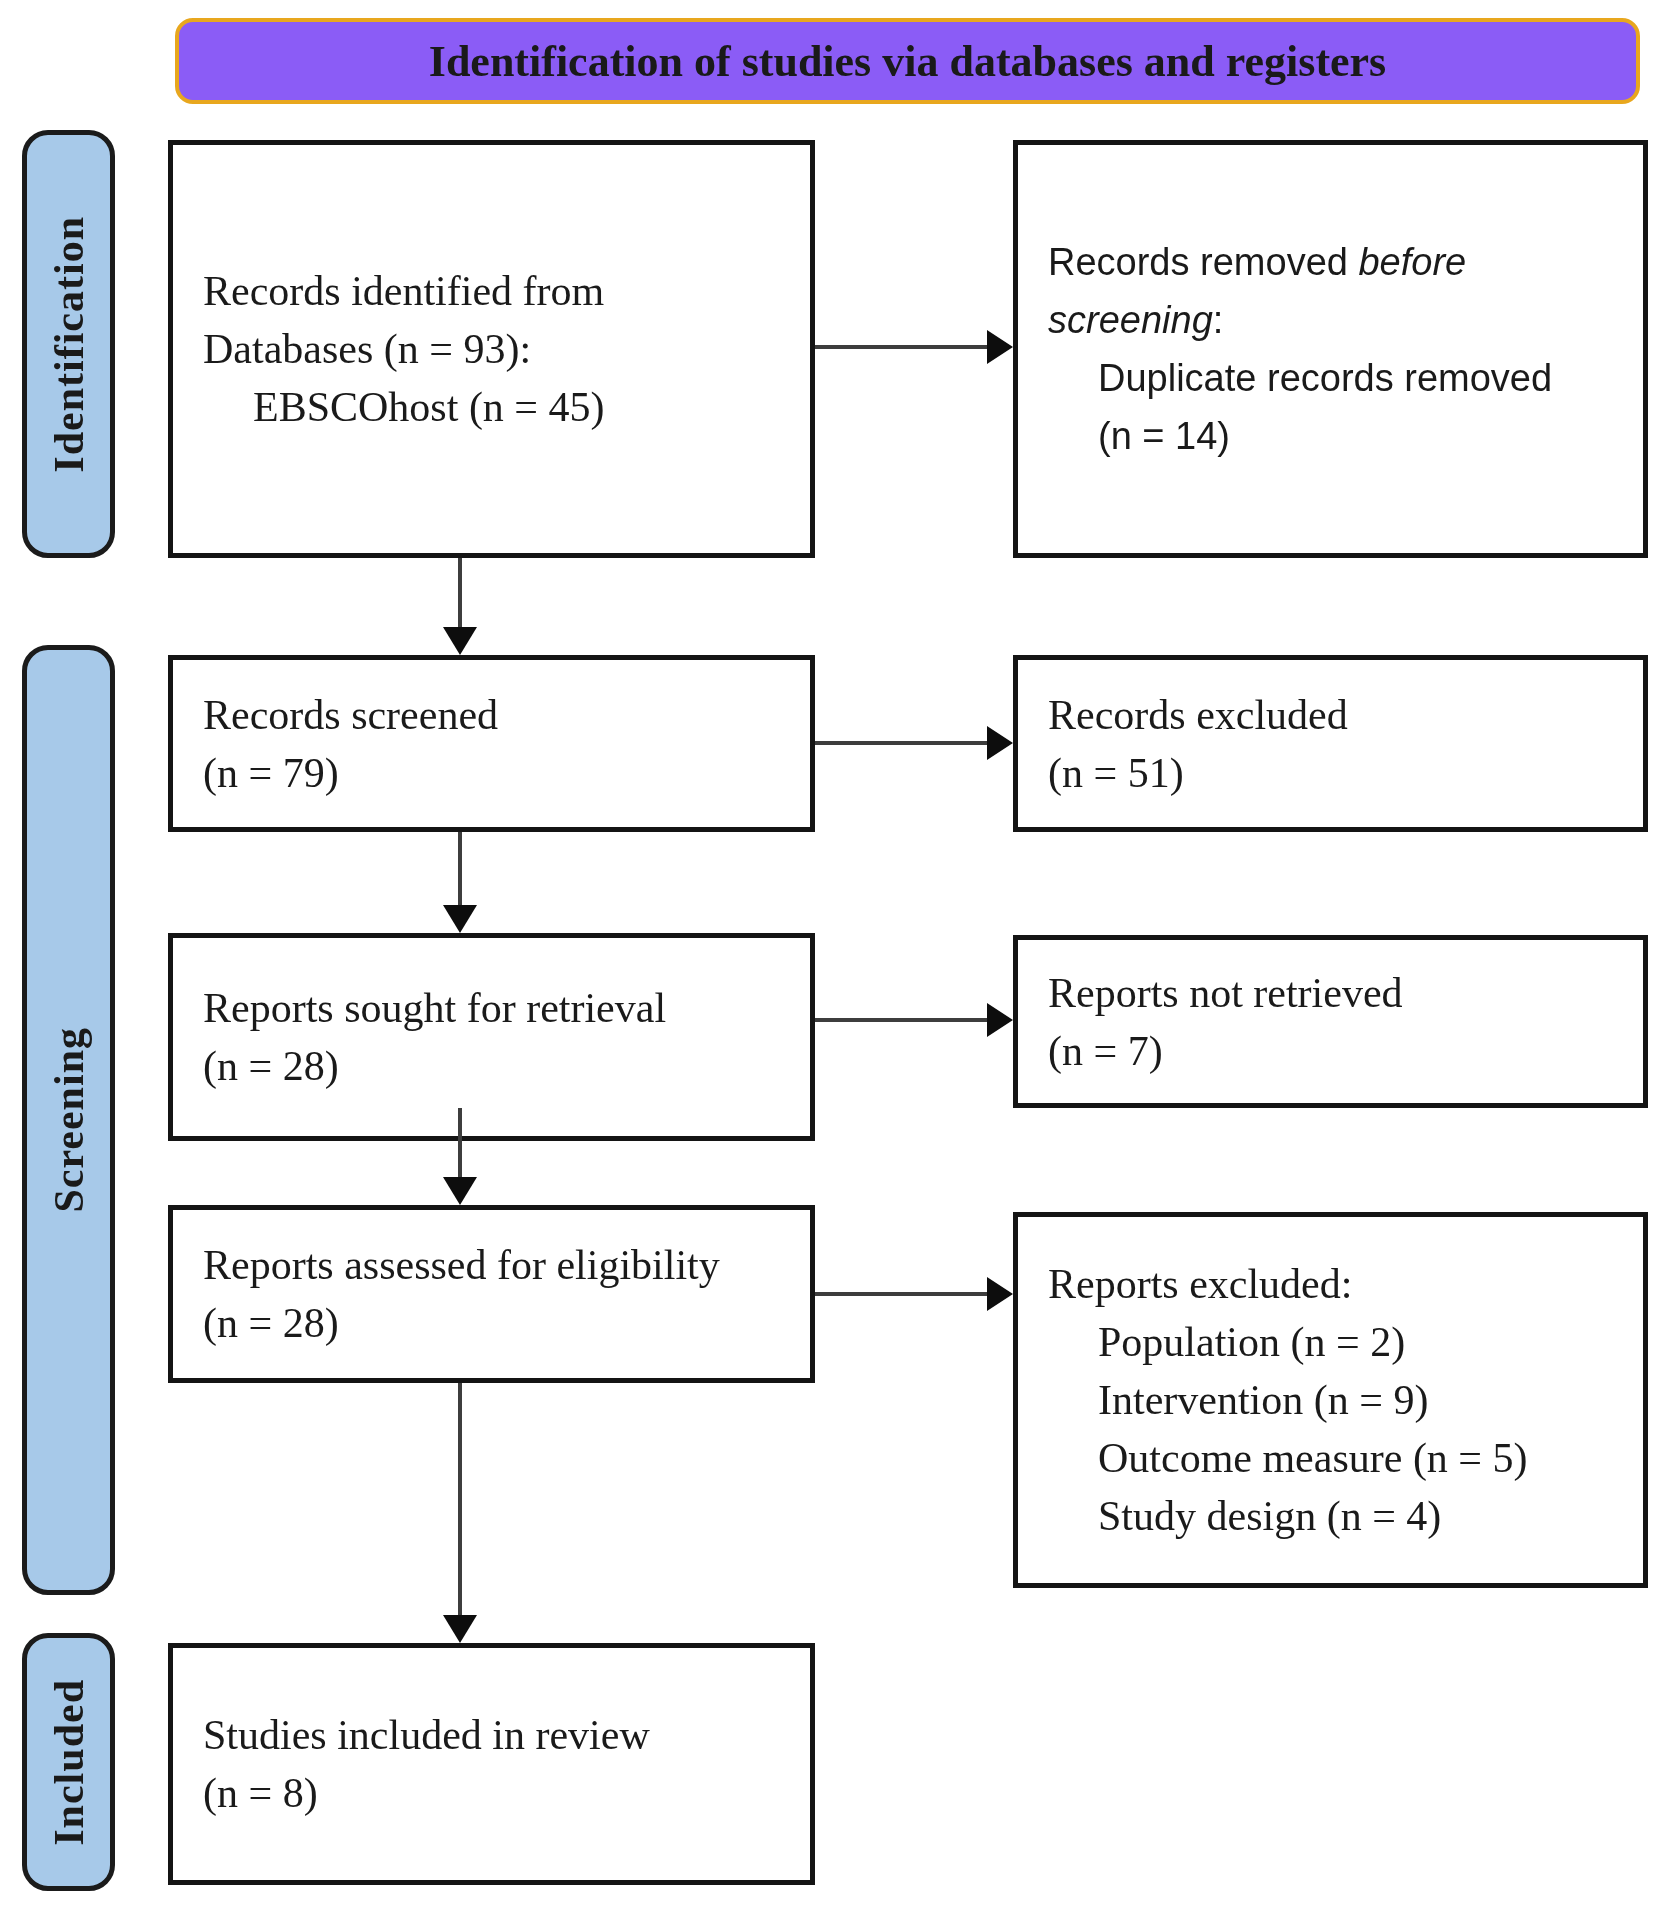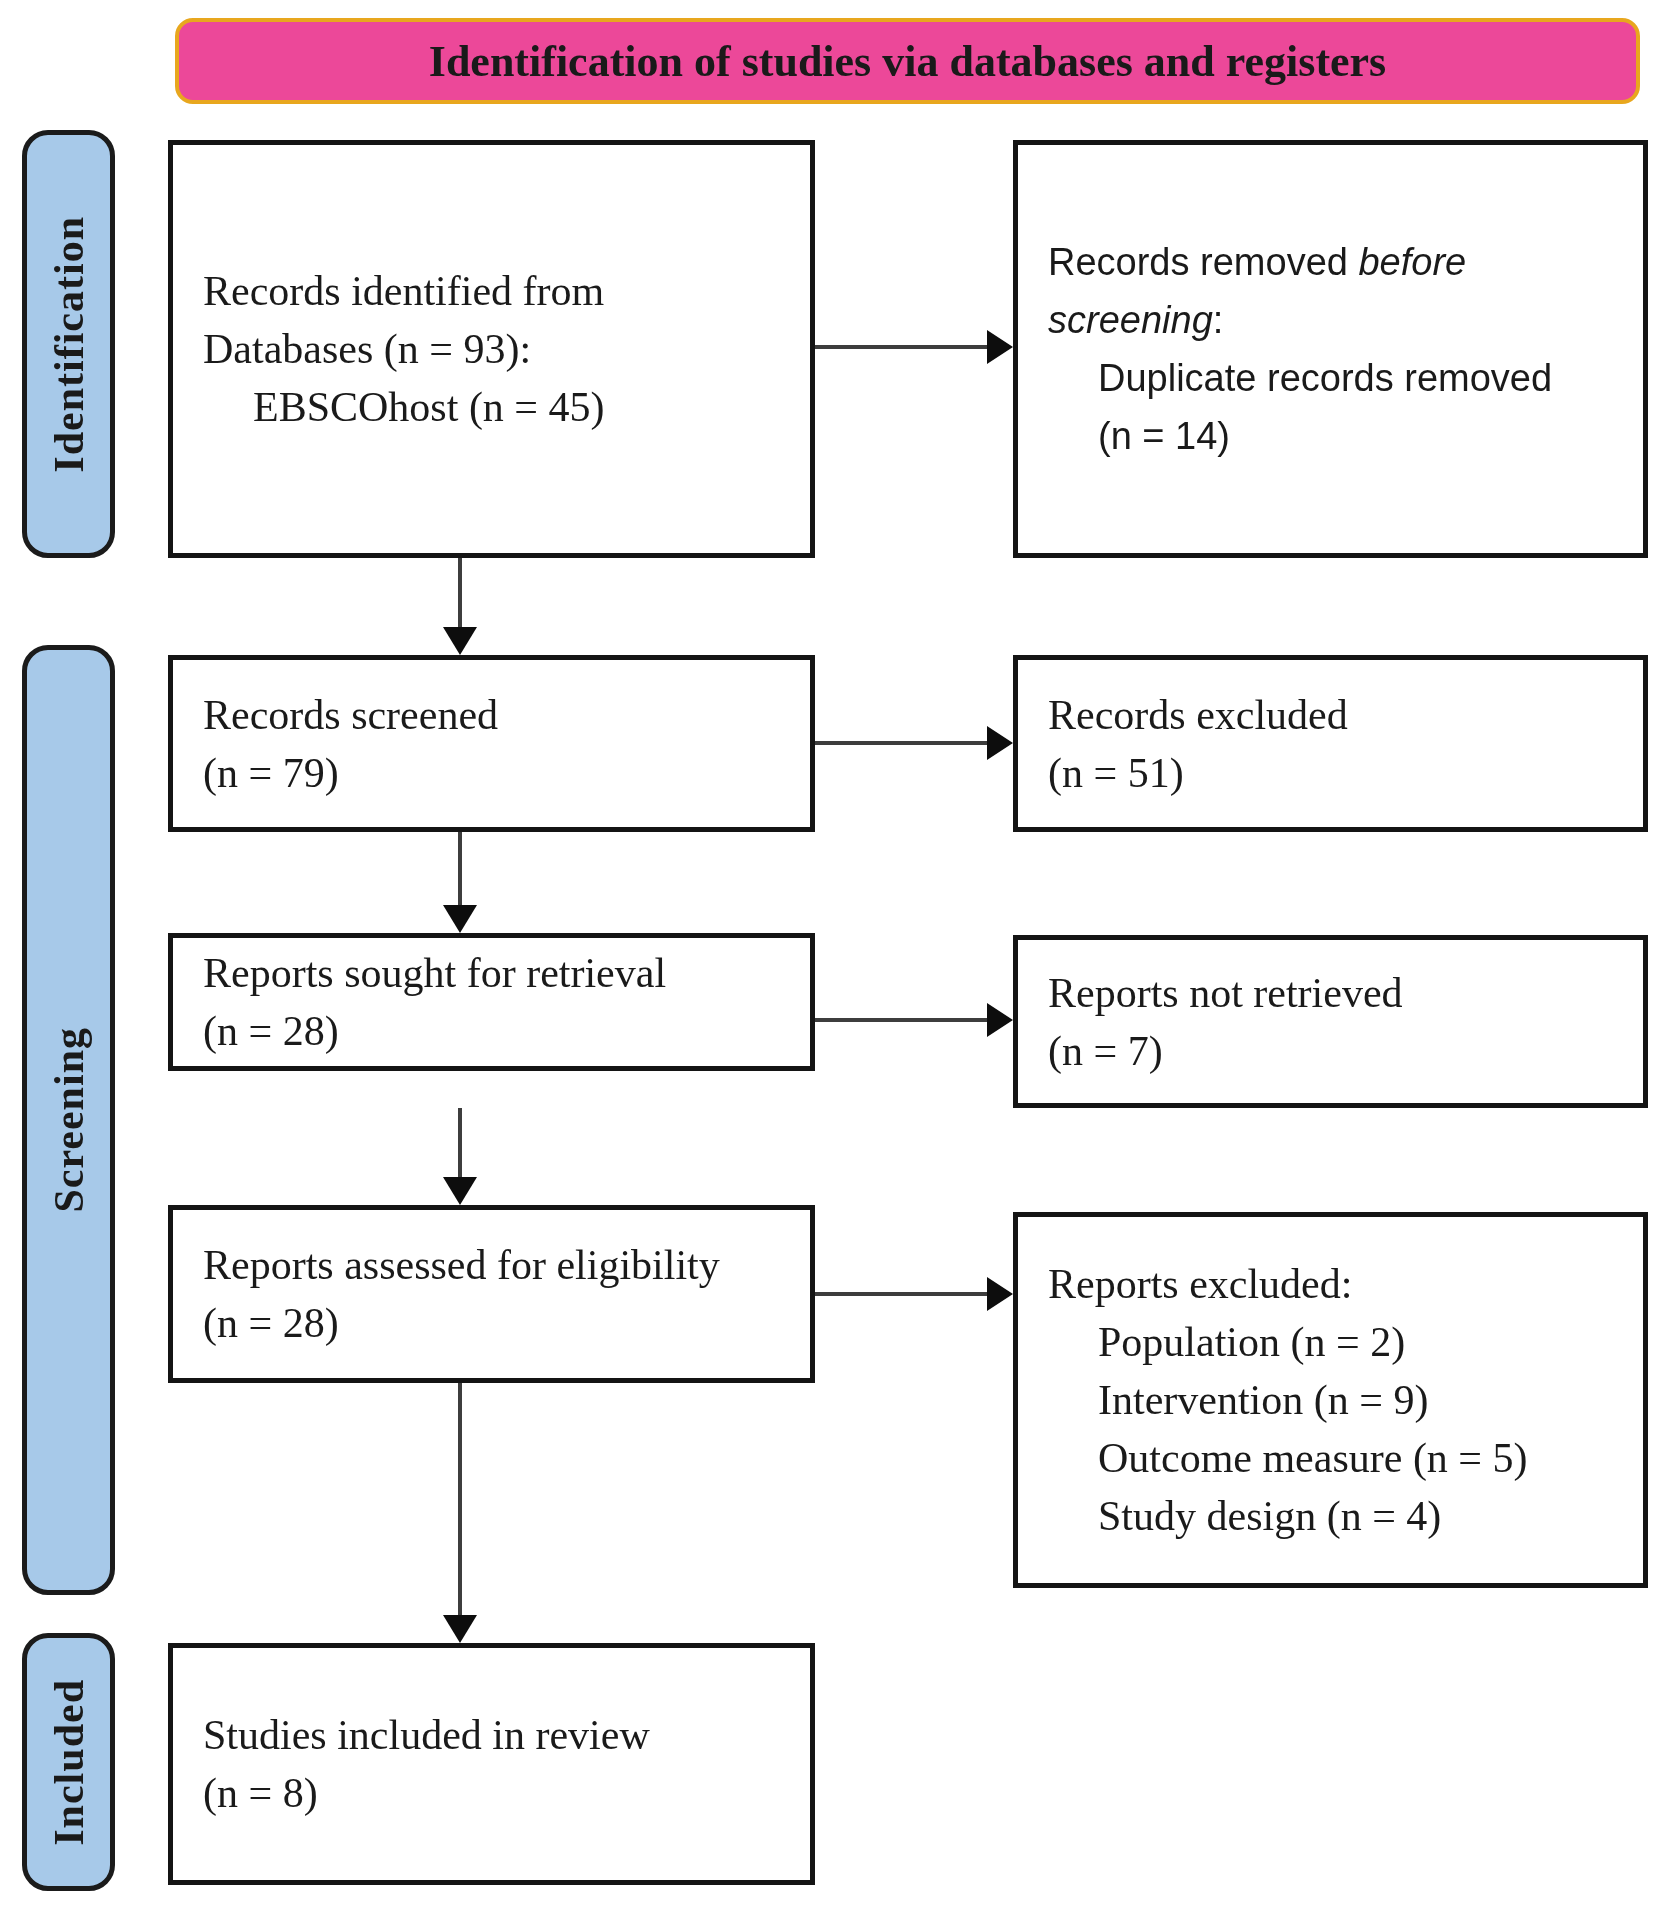--- a/index.html
+++ b/index.html
@@ -7,21 +7,21 @@
     position:relative;
     width:1674px;height:1914px;
     background:#ffffff;
     font-family:"Liberation Serif", serif;
     color:#1a1a1a;
     overflow:hidden;
   }
   
   .banner{
     position:absolute;left:175px;top:18px;width:1465px;height:86px;
-    background:#ec4899;border:4px solid #e8a71e;border-radius:18px;
+    background:#8b5cf6;border:4px solid #e8a71e;border-radius:18px;
     box-sizing:border-box;
     display:flex;align-items:center;justify-content:center;
     font-weight:bold;font-size:44px;
   }
   
   .stage{
     position:absolute;left:22px;width:93px;
     background:#a7c9e9;border:5px solid #1b1b1b;border-radius:26px;
     box-sizing:border-box;
     display:flex;align-items:center;justify-content:center;
@@ -94,21 +94,21 @@
     </div>
   </div>
 
   <div class="box" style="left:168px;top:655px;width:647px;height:177px;">
     <div class="box-text">
       <div class="line">Records screened</div>
       <div class="line">(n = 79)</div>
     </div>
   </div>
 
-  <div class="box" style="left:168px;top:933px;width:647px;height:138px;">
+  <div class="box" style="left:168px;top:933px;width:647px;height:208px;">
     <div class="box-text">
       <div class="line">Reports sought for retrieval</div>
       <div class="line">(n = 28)</div>
     </div>
   </div>
 
   <div class="box" style="left:168px;top:1205px;width:647px;height:178px;">
     <div class="box-text">
       <div class="line">Reports assessed for eligibility</div>
       <div class="line">(n = 28)</div>

